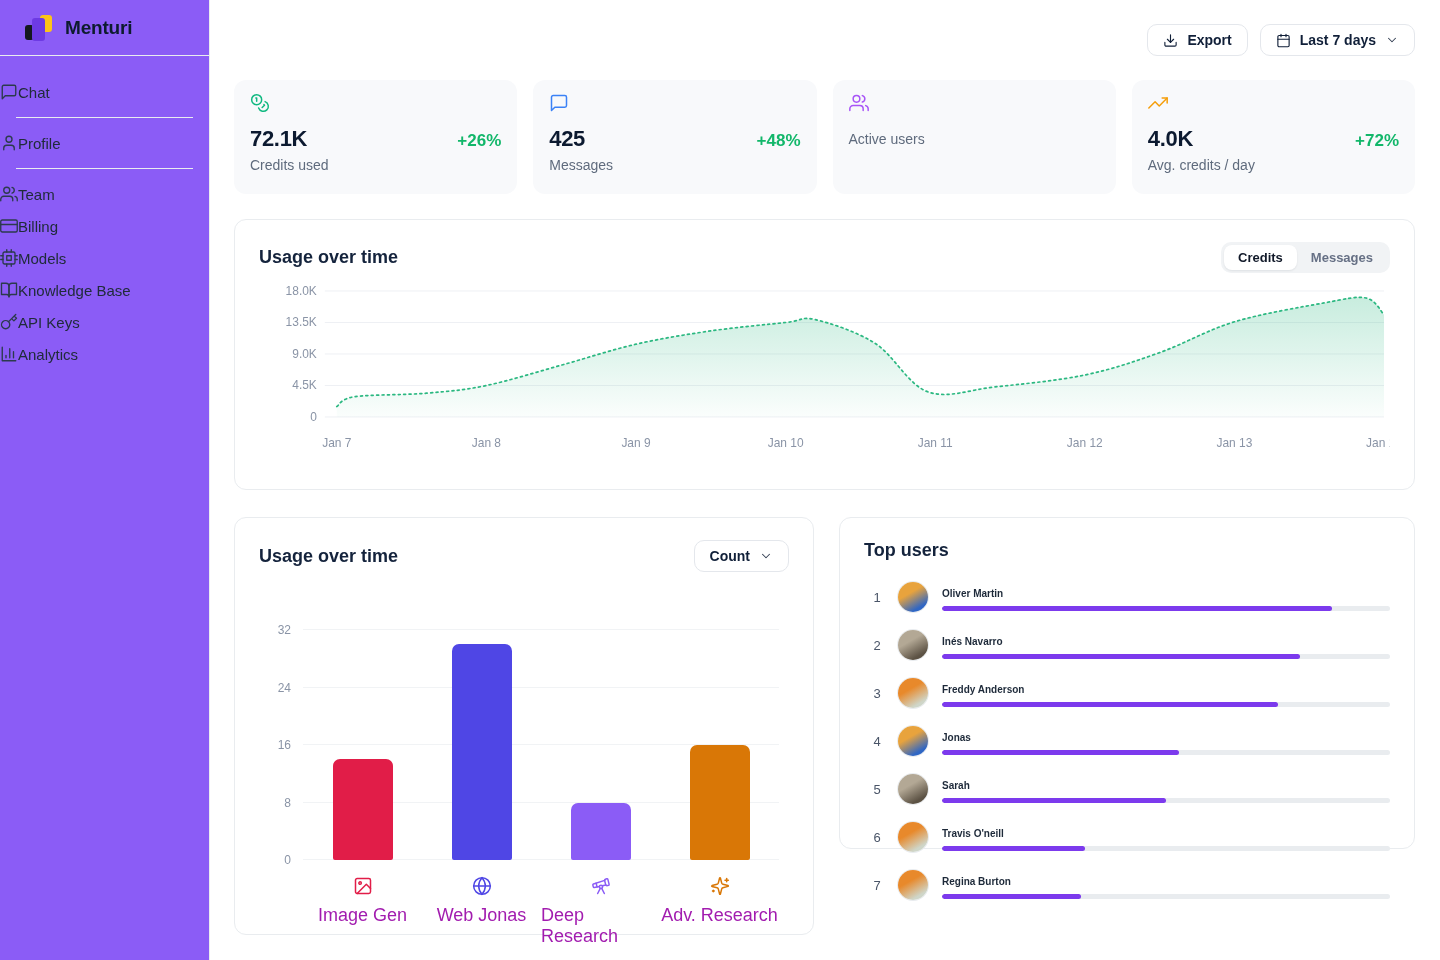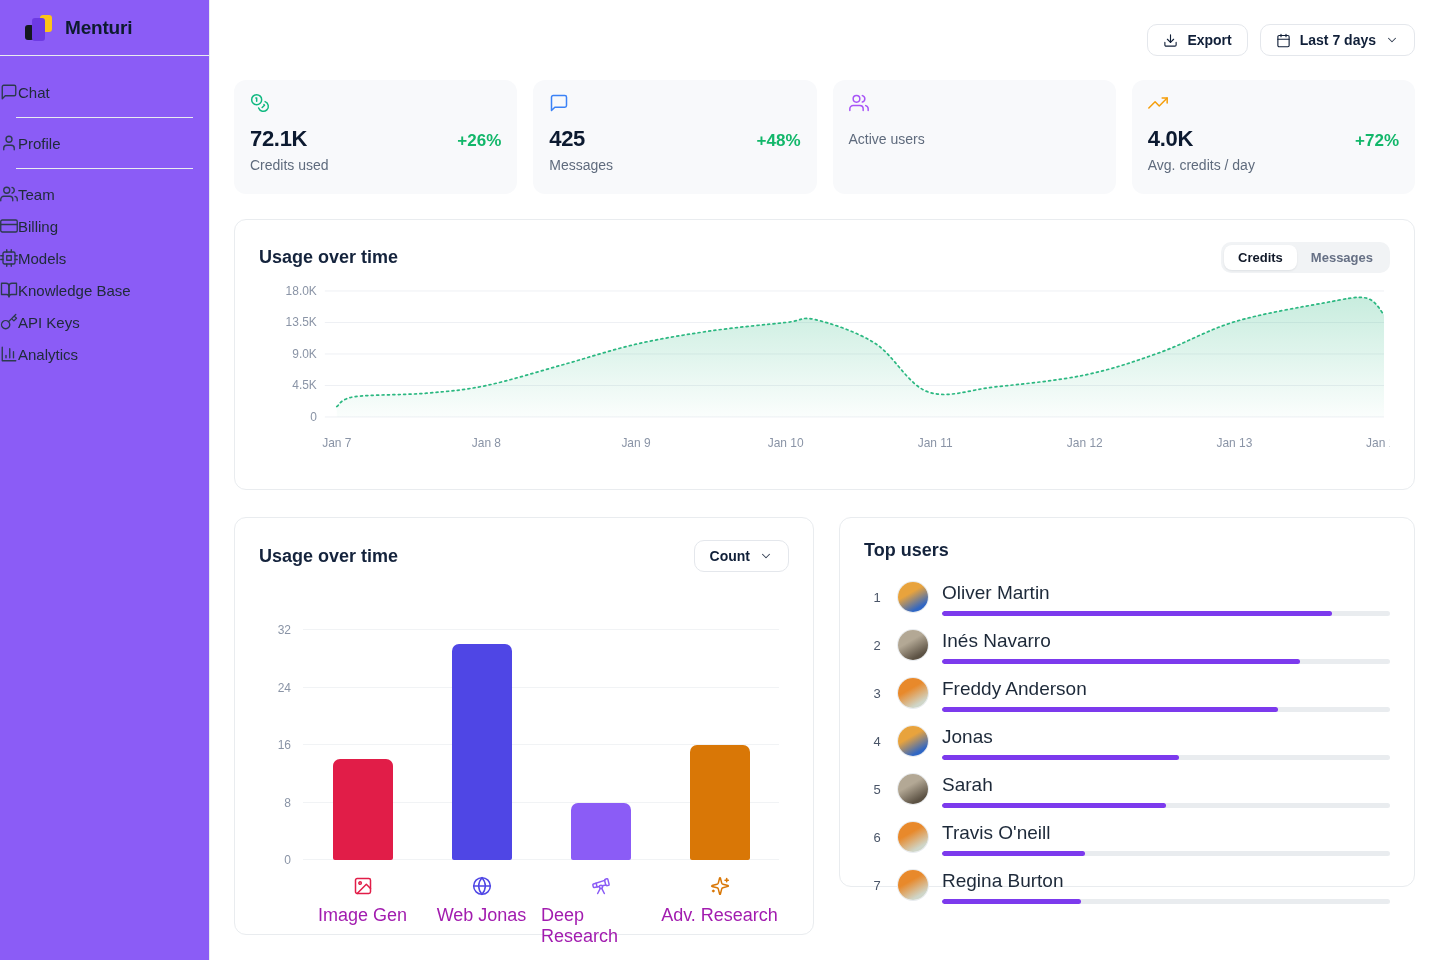--- a/index.html
+++ b/index.html
@@ -42,41 +42,41 @@
   .card-title{font-size:18px;font-weight:700;color:#14233c}
   .area-card{margin-top:25px;height:271px;padding:22px 24px}
   .toggle{background:#f1f3f5;border-radius:10px;padding:3px;display:flex}
   .toggle-opt{border:none;background:transparent;padding:5px 14px;font-size:13px;font-weight:600;color:#667085;border-radius:8px;font-family:inherit;cursor:pointer}
   .toggle-opt.active{background:#fff;color:#101828;box-shadow:0 1px 2px rgba(16,24,40,.08)}
   #area-chart{display:block;margin-top:12px;width:100%}
   .tick{font-size:12px;fill:#8a94a6}
 
   .bottom-row{display:flex;gap:25px;margin-top:27px}
   .bar-card{width:580px;min-width:580px;height:418px;padding:22px 24px}
-  .users-card{flex:1;height:370px;padding:22px 24px}
+  .users-card{flex:1;height:332px;padding:22px 24px}
 
   
   .bar-grid{position:relative;height:230px;margin:58px 10px 0 44px}
   .gridline{position:absolute;left:0;right:0;height:1px;background:#f1f3f5}
   .grid-label{position:absolute;right:calc(100% + 12px);top:-6px;font-size:12px;color:#8a94a6}
   .bar-cols{position:absolute;left:0;right:0;top:0;bottom:0;display:flex}
   .bar-col{flex:1;display:flex;align-items:flex-end;justify-content:center}
   .bar{width:60px;border-radius:7px 7px 2px 2px}
   .bar-cats{display:flex;margin:16px 10px 0 44px}
   .bar-cat{flex:1;display:flex;flex-direction:column;align-items:center;gap:9px}
   .cat-ic{width:20px;height:20px}
   .bar-cat-label{font-size:18px;color:#a21caf}
 
   
   .users-list{margin-top:12px;display:flex;flex-direction:column}
   .user-row{display:flex;align-items:center;height:48px}
   .user-rank{width:26px;text-align:center;font-size:13px;color:#4a5568}
   .user-avatar{width:30px;height:30px;border-radius:50%;margin:0 14px 0 8px;flex:none;box-shadow:0 0 0 1px #e9ecef;background:#ddd}
   .user-main{flex:1;display:flex;flex-direction:column;gap:7px;padding-top:4px}
-  .user-name{font-size:19px;font-weight:400;color:#1d2939}
+  .user-name{font-size:10px;font-weight:700;color:#1d2939}
   .user-track{height:5px;background:#e9ecef;border-radius:3px;overflow:hidden}
   .user-fill{height:100%;border-radius:3px}
 </style>
 </head>
 <body>
 
 <div class="sidebar">
   <div class="logo-row">
     <div class="logo-mark">
         <span class="lb"></span>

